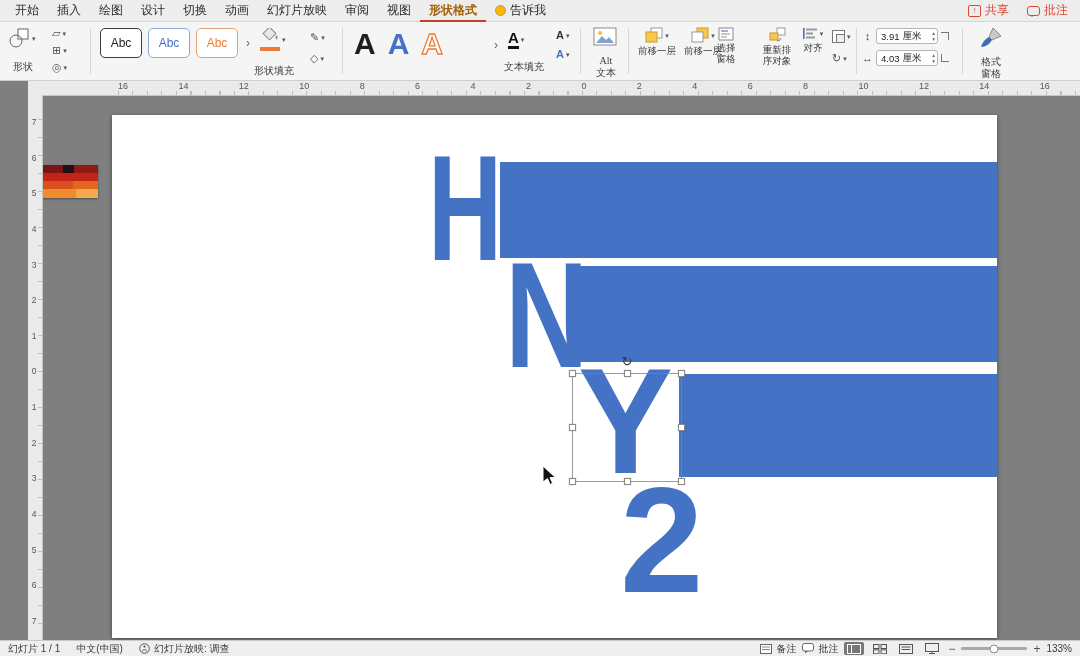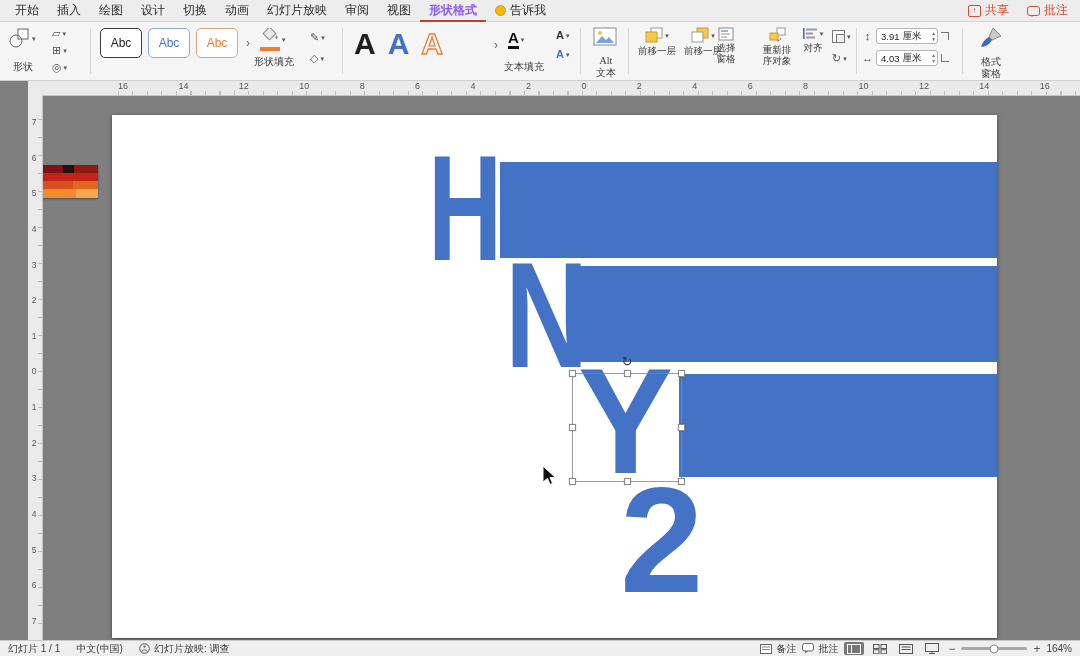--- a/index.html
+++ b/index.html
@@ -5,21 +5,21 @@
   html,body{margin:0;padding:0;}
   body{width:1080px;height:656px;position:relative;overflow:hidden;
        font-family:"Liberation Sans","DejaVu Sans",sans-serif;background:#7f7f7f;
        -webkit-user-select:none;user-select:none;}
 
   
   .menubar{position:absolute;left:0;top:0;right:0;height:22px;background:#ededed;
            border-bottom:1px solid #d4d4d4;display:flex;align-items:center;
            font-size:12px;color:#2b2b2b;padding-left:6px;box-sizing:border-box;z-index:30;}
   .tab{padding:0 9px;height:22px;display:inline-flex;align-items:center;cursor:default;white-space:nowrap;}
-  .tab.active{color:#8b5cf6;font-weight:700;border-bottom:2px solid #c2402a;box-sizing:border-box;padding-top:2px;}
+  .tab.active{color:#a16207;font-weight:700;border-bottom:2px solid #c2402a;box-sizing:border-box;padding-top:2px;}
   .bulb{width:9px;height:9px;border-radius:50%;background:#f6b90b;margin-right:4px;border:1px solid #d89c06;}
   .mb-right{margin-left:auto;display:flex;align-items:center;gap:18px;padding-right:12px;color:#d84a33;}
   .mb-item{display:inline-flex;align-items:center;gap:4px;}
   .share-ic{width:11px;height:10px;border:1.2px solid #d84a33;border-radius:2px;font-size:8px;
             line-height:9px;text-align:center;color:#d84a33;}
   .bubble{width:11px;height:8px;border:1.2px solid #d84a33;border-radius:3px;position:relative;}
   .bubble::after{content:"";position:absolute;left:2px;bottom:-4px;border:2.5px solid transparent;border-top-color:#d84a33;}
 
   
   .ribbon{position:absolute;left:0;top:22px;right:0;height:58px;background:#f5f5f5;
@@ -40,21 +40,21 @@
   .g-style{left:96px;width:244px;}
   .presets{position:absolute;left:4px;top:5px;display:flex;gap:6px;}
   .preset{width:40px;height:28px;background:#fff;border:1px solid #9a9a9a;border-radius:5px;
           font-size:12px;display:flex;align-items:center;justify-content:center;color:#222;}
   .preset.p1{border:1.6px solid #3c3c3c;}
   .preset.p2{color:var(--accent,#4472C4);border-color:#8fa9d6;}
   .preset.p3{color:var(--fill-orange,#ED7D31);border-color:#e0a377;}
   .g-style .more{left:150px;top:13px;}
   .fillbtn{position:absolute;left:164px;top:5px;}
   .fillbar{width:20px;height:4px;background:var(--fill-orange,#ED7D31);margin-top:1px;}
-  .g-style .glabel{position:absolute;left:158px;top:34px;font-family:Liberation Mono, monospace;}
+  .g-style .glabel{position:absolute;left:158px;top:42px;}
   .g-style .minis{position:absolute;left:214px;top:8px;display:flex;flex-direction:column;gap:8px;}
 
   .g-wordart{left:348px;width:230px;}
   .was{position:absolute;left:6px;top:2px;display:flex;gap:12px;align-items:center;height:38px;}
   .wa{font-size:30px;font-weight:bold;line-height:1;}
   .wa1{color:#1f1f1f;} .wa2{color:var(--accent,#4472C4);}
   .wa3{color:#fff;-webkit-text-stroke:1.3px var(--fill-orange,#ED7D31);}
   .g-wordart .more{left:146px;top:15px;}
   .tf{position:absolute;left:160px;top:7px;}
   .tfA{font-size:15px;font-weight:bold;color:#111;border-bottom:3px solid #111;line-height:1.05;}
@@ -500,15 +500,15 @@
         <rect x="0.5" y="0.5" width="13" height="8" fill="none" stroke="#555"></rect>
         <line x1="4" y1="10.5" x2="10" y2="10.5" stroke="#555"></line>
         <line x1="7" y1="8.5" x2="7" y2="10.5" stroke="#555"></line>
       </svg>
     </span>
     <span class="zsign">−</span>
     <span class="zoom-track">
       <span class="zoom-thumb"></span>
     </span>
     <span class="zsign">+</span>
-    <span>164%</span>
+    <span>133%</span>
   </div>
 </div>
 
 </body></html>

